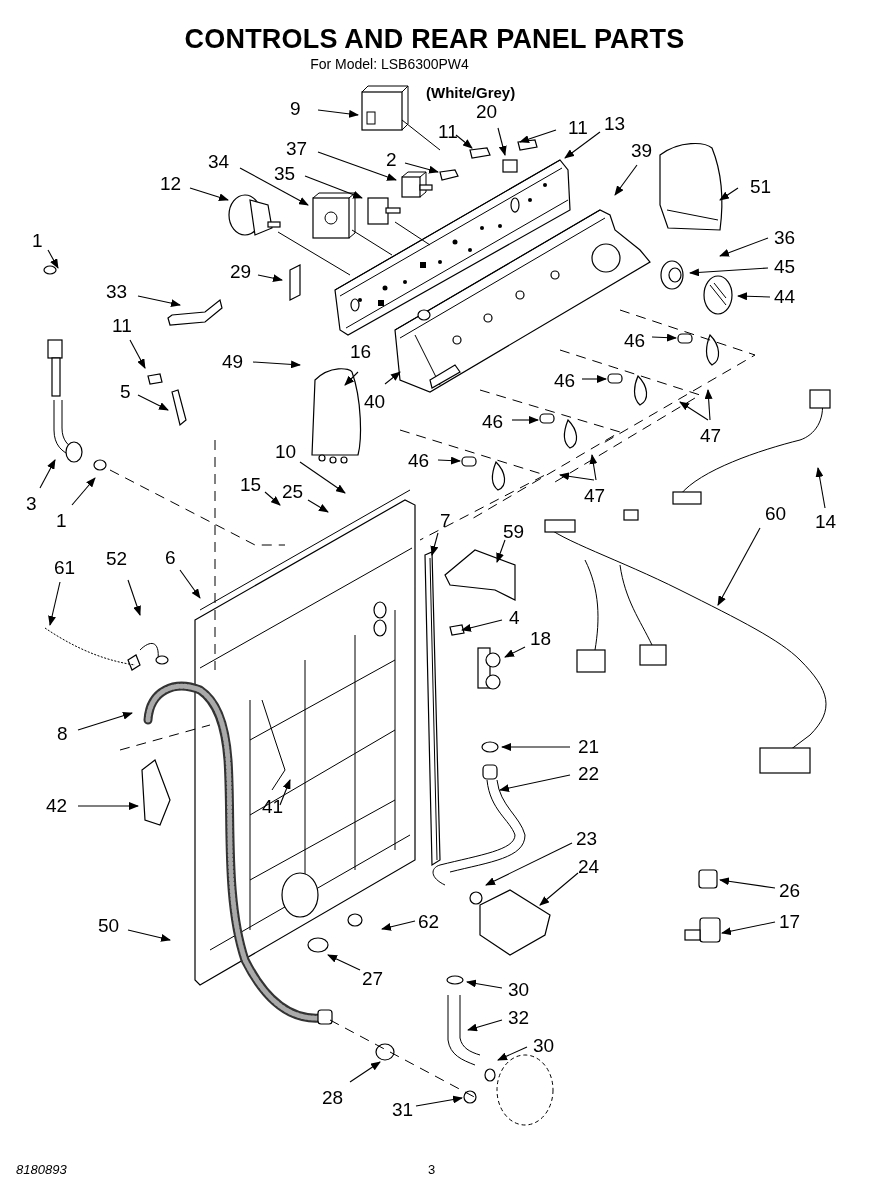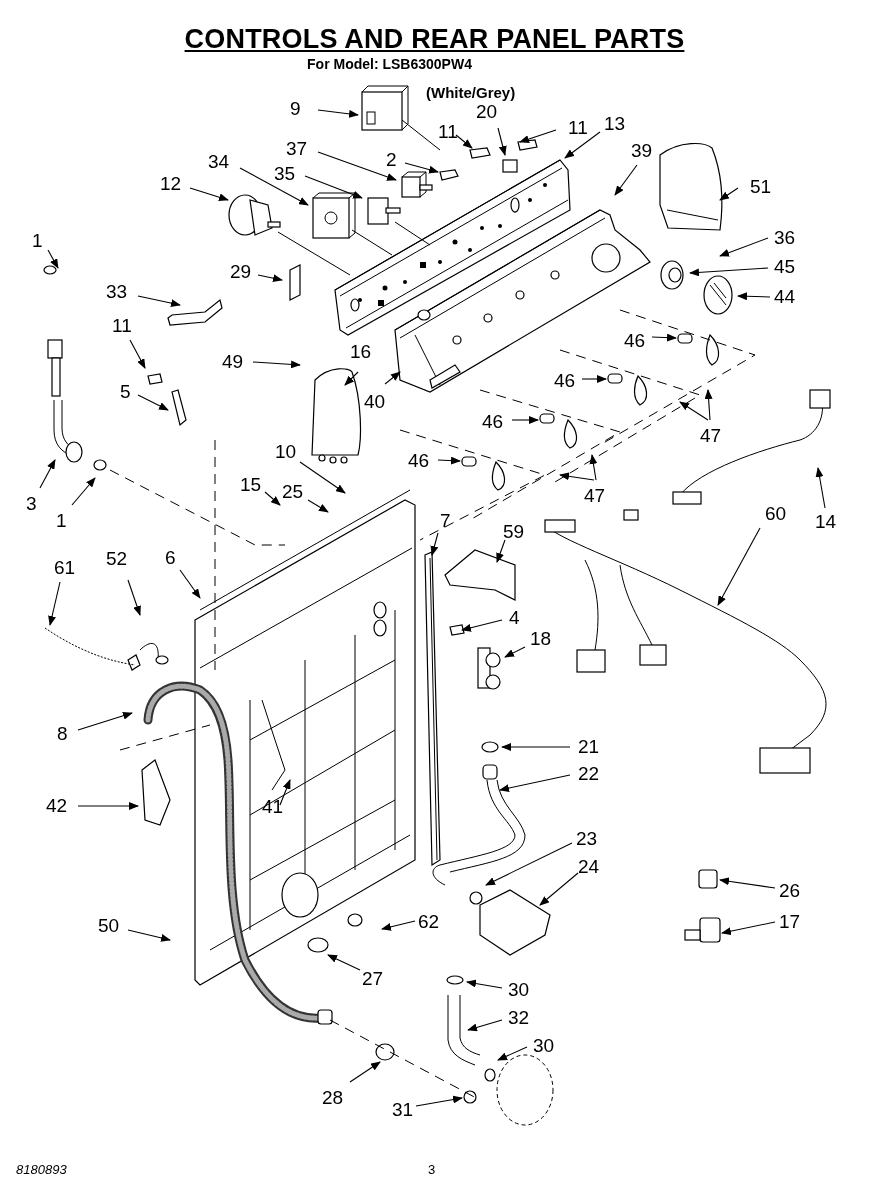--- a/index.html
+++ b/index.html
@@ -1,18 +1,18 @@
 <!DOCTYPE html>
 <html><head>
 <meta charset="utf-8">
 <style>
   html, body { margin: 0; padding: 0; background: #ffffff; }
   body { width: 869px; height: 1200px; position: relative; overflow: hidden; font-family: "Liberation Sans", sans-serif; color: #000; }
-  .title { position: absolute; left: 0; width: 869px; top: 24px; text-align: center; font-weight: bold; font-size: 27px; letter-spacing: 0.2px; text-decoration: underline; }
-  .subtitle { position: absolute; left: 0; width: 779px; top: 56px; text-align: center; font-weight: bold; font-size: 14px; }
+  .title { position: absolute; left: 0; width: 869px; top: 24px; text-align: center; font-weight: bold; font-size: 27px; letter-spacing: 0.2px; }
+  .subtitle { position: absolute; left: 0; width: 779px; top: 56px; text-align: center; font-weight: normal; font-size: 14px; }
   .subtitle2 { position: absolute; left: 426px; top: 84px; font-weight: bold; font-size: 15px; }
   .footer-doc { position: absolute; left: 16px; top: 1162px; font-size: 13px; font-style: italic; }
   .footer-page { position: absolute; left: 428px; top: 1162px; font-size: 13px; }
   svg#diagram { position: absolute; left: 0; top: 0; }
   .lbl { font-family: "Liberation Sans", sans-serif; font-size: 19px; fill: #000; }
   .part { fill: #fff; stroke: #000; stroke-width: 1.2; }
   .thin { fill: none; stroke: #000; stroke-width: 1; }
   .dash { fill: none; stroke: #000; stroke-width: 1; stroke-dasharray: 10 7; }
   .lead { stroke: #000; stroke-width: 1.1; fill: none; }
   .hose { fill: none; stroke: #333; stroke-width: 9; stroke-linecap: round; }

